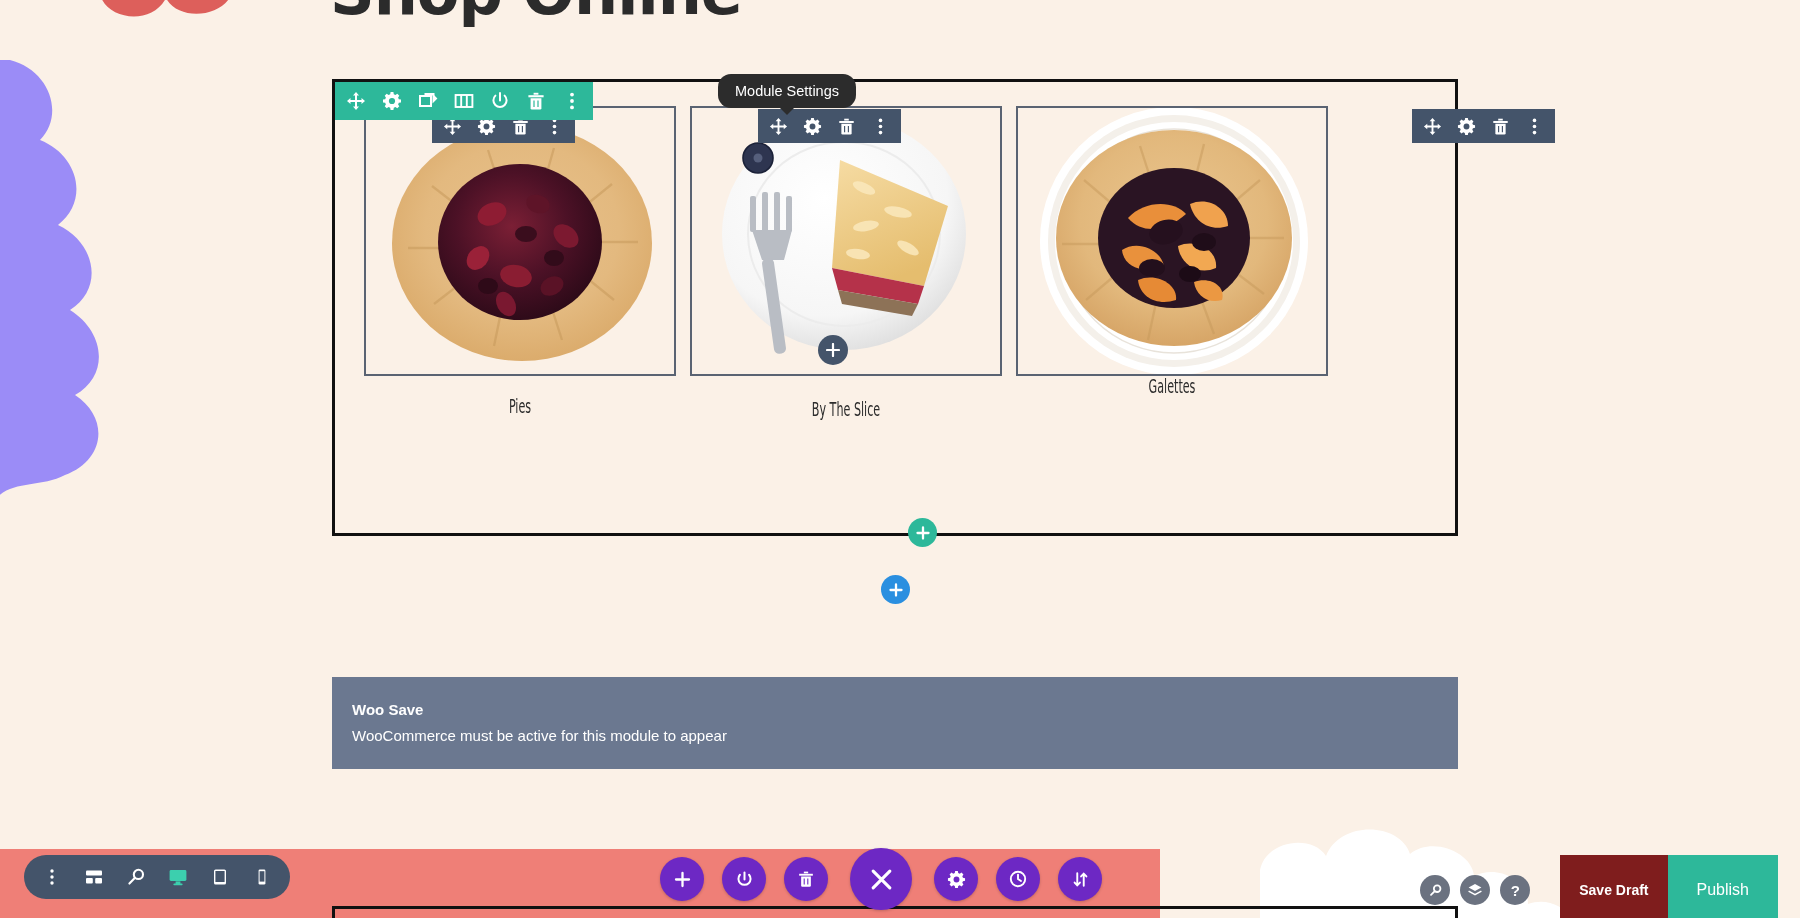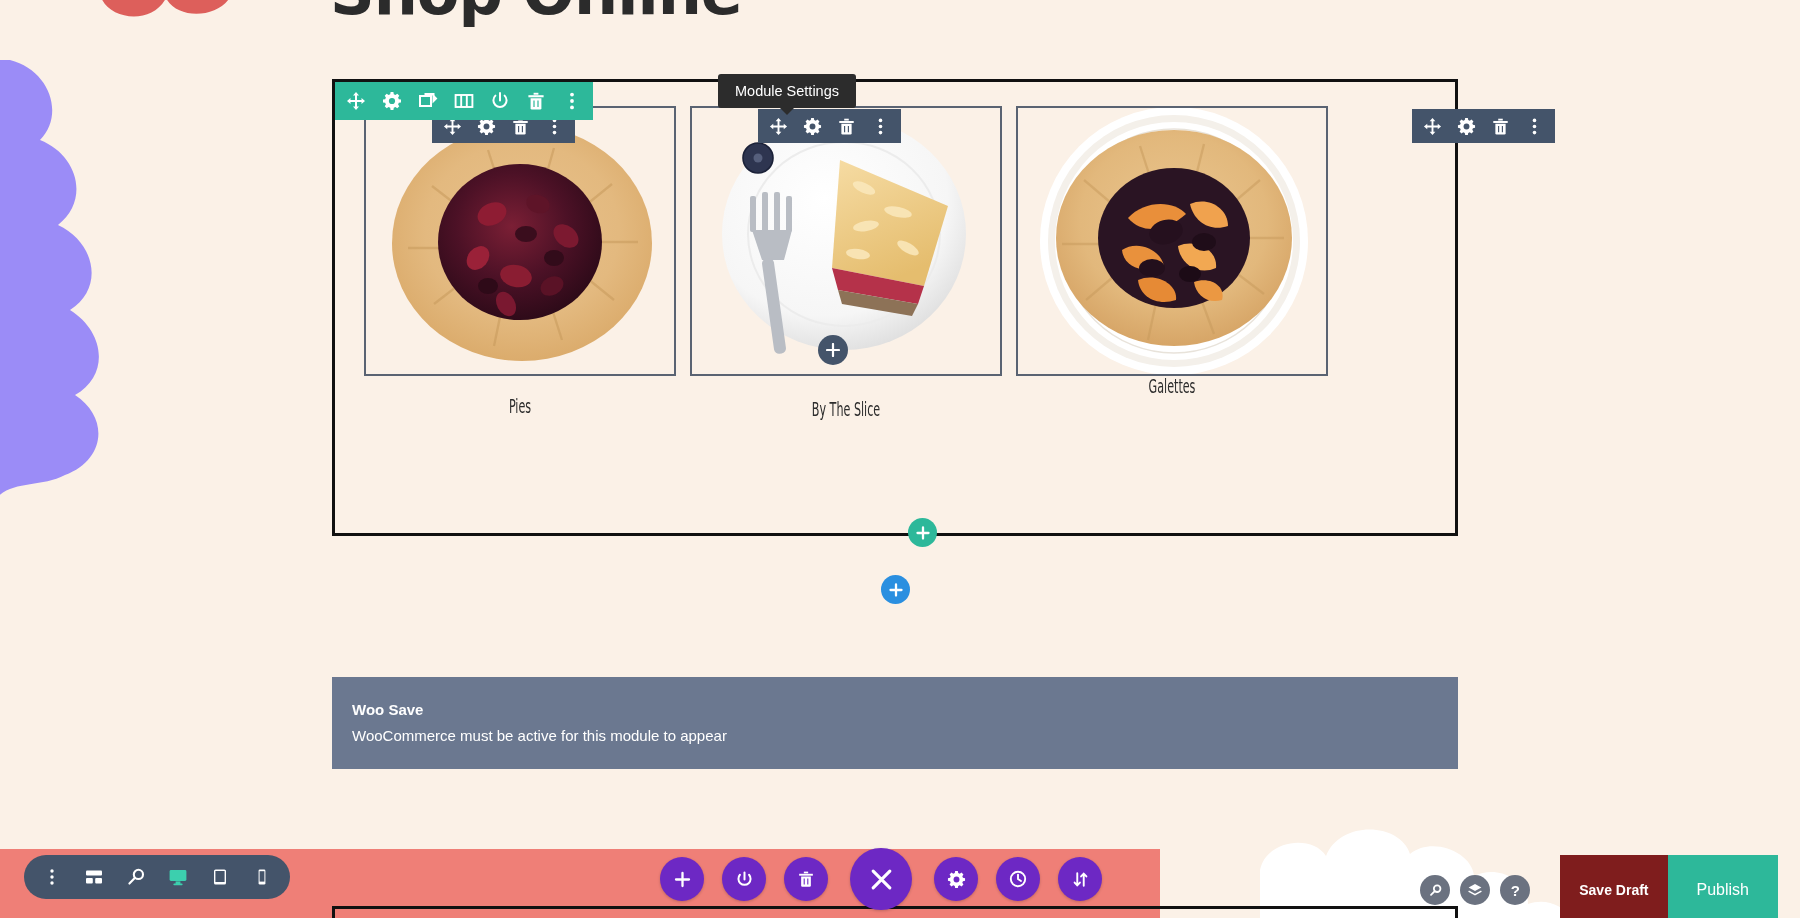--- a/index.html
+++ b/index.html
@@ -72,21 +72,21 @@
   }
   .dark-toolbar .tb-ico { width: 19px; height: 19px; cursor: pointer; }
 
   
   #tooltip {
     position: absolute;
     background: #2c2c2c;
     color: #fff;
     font-size: 14.5px;
     padding: 9px 17px;
-    border-radius: 3px;
+    border-radius: 13px;
     white-space: nowrap;
     z-index: 60;
   }
   #tooltip:after {
     content: "";
     position: absolute;
     left: 50%; bottom: -7px;
     margin-left: -7px;
     border-left: 7px solid transparent;
     border-right: 7px solid transparent;

